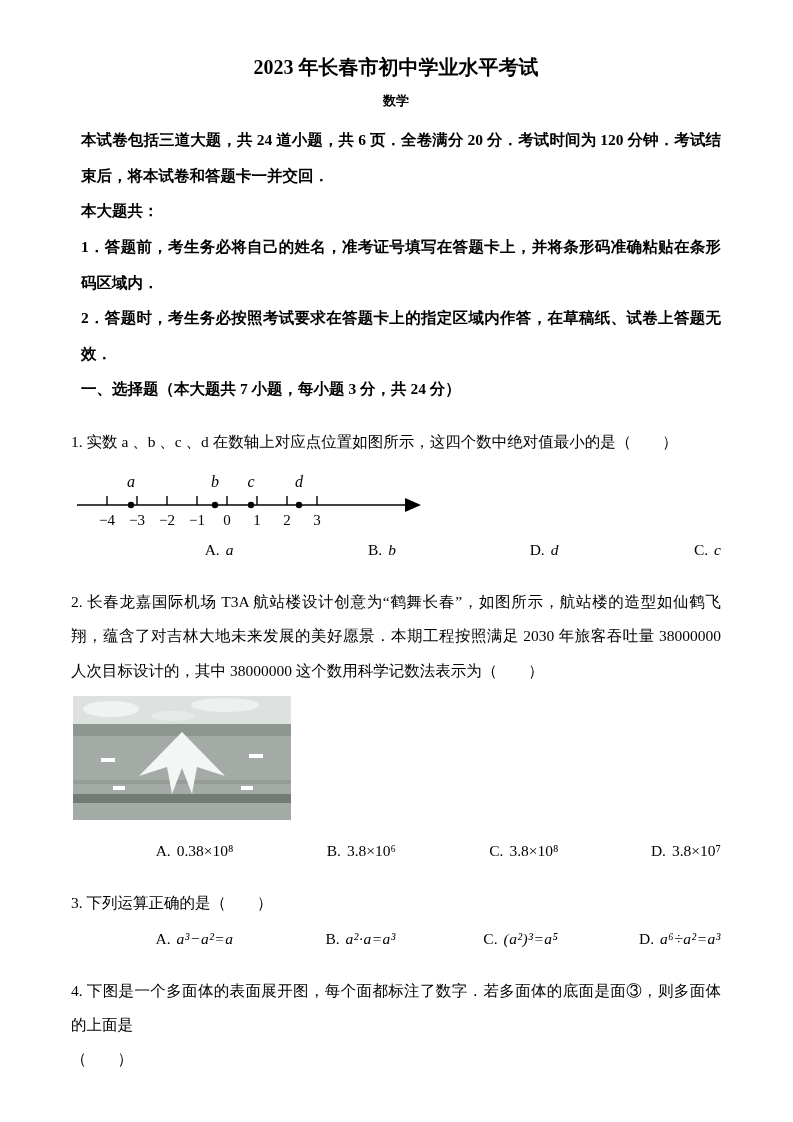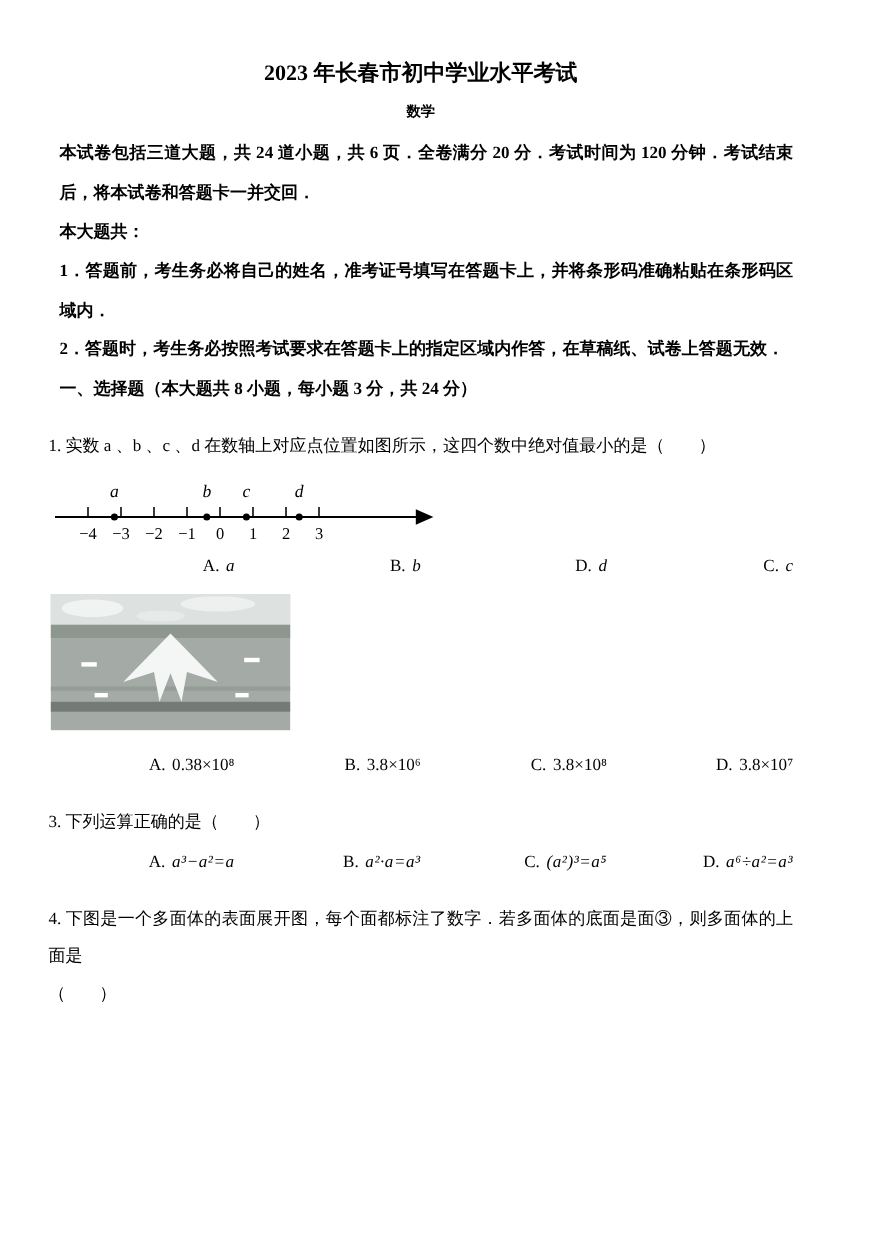--- a/index.html
+++ b/index.html
@@ -1,20 +1,20 @@
 <!DOCTYPE html>
 <html><head>
 <meta charset="utf-8">
 <style>
   html,body{margin:0;padding:0;background:#ffffff;}
   .page{
     position:relative;
     width:793px;height:1122px;
     box-sizing:border-box;
-    padding:50px 72px 0 44px;
+    padding:50px 72px 0 71px;
     background:#ffffff;
     color:#000;
     font-family:"Liberation Serif","DejaVu Serif",serif;
     font-size:15.5px;
     overflow:hidden;
   }
   p{margin:0;}
   .center{text-align:center;}
   .paper-title{font-size:20px;font-weight:bold;line-height:1.7;margin-bottom:4px;}
   .paper-subject{font-size:13px;font-weight:bold;line-height:2.0;margin-bottom:8px;}
@@ -39,21 +39,21 @@
 
   <p class="center paper-title">2023 年长春市初中学业水平考试</p>
   <p class="center paper-subject">数学</p>
 
   <p class="para bold">本试卷包括三道大题，共 24 道小题，共 6 页．全卷满分 20 分．考试时间为 120 分钟．考试结束后，将本试卷和答题卡一并交回．</p>
 
   <p class="para bold">本大题共：</p>
   <p class="para bold">1．答题前，考生务必将自己的姓名，准考证号填写在答题卡上，并将条形码准确粘贴在条形码区域内．</p>
   <p class="para bold">2．答题时，考生务必按照考试要求在答题卡上的指定区域内作答，在草稿纸、试卷上答题无效．</p>
 
-  <p class="para bold">一、选择题（本大题共 8 小题，每小题 3 分，共 24 分）</p>
+  <p class="para bold">一、选择题（本大题共 7 小题，每小题 3 分，共 24 分）</p>
 
   <div>
     <p class="qtext">1. 实数 a 、b 、c 、d 在数轴上对应点位置如图所示，这四个数中绝对值最小的是（　　）</p>
 
     <svg class="numberline" width="360" height="66" viewBox="0 0 360 66">
 
       <line x1="4" y1="40" x2="334" y2="40" stroke="#000" stroke-width="1.6"></line>
       <polygon points="332,33 348,40 332,47" fill="#000"></polygon>
 
       <g stroke="#000" stroke-width="1.4">
@@ -88,20 +88,21 @@
 
     <div class="options">
       <span class="opt"><span class="opt-label">A.</span><span class="var">a</span></span>
       <span class="opt"><span class="opt-label">B.</span><span class="var">b</span></span>
       <span class="opt"><span class="opt-label">D.</span><span class="var">d</span></span>
       <span class="opt"><span class="opt-label">C.</span><span class="var">c</span></span>
     </div>
   </div>
 
   <div>
+    <p class="qtext">2. 长春龙嘉国际机场 T3A 航站楼设计创意为“鹤舞长春”，如图所示，航站楼的造型如仙鹤飞翔，蕴含了对吉林大地未来发展的美好愿景．本期工程按照满足 2030 年旅客吞吐量 38000000 人次目标设计的，其中 38000000 这个数用科学记数法表示为（　　）</p>
 
     <div class="photo-wrap">
       <svg width="218" height="124" viewBox="0 0 218 124">
         <rect width="218" height="124" fill="#a4aba6"></rect>
         <rect width="218" height="28" fill="#dde2e1"></rect>
         <ellipse cx="38" cy="13" rx="28" ry="8" fill="#f1f3f2"></ellipse>
         <ellipse cx="152" cy="9" rx="34" ry="7" fill="#edf0ef"></ellipse>
         <ellipse cx="100" cy="20" rx="22" ry="5" fill="#e7eae9"></ellipse>
         <rect y="28" width="218" height="12" fill="#8e978f"></rect>
         <rect y="98" width="218" height="9" fill="#747b76"></rect>

